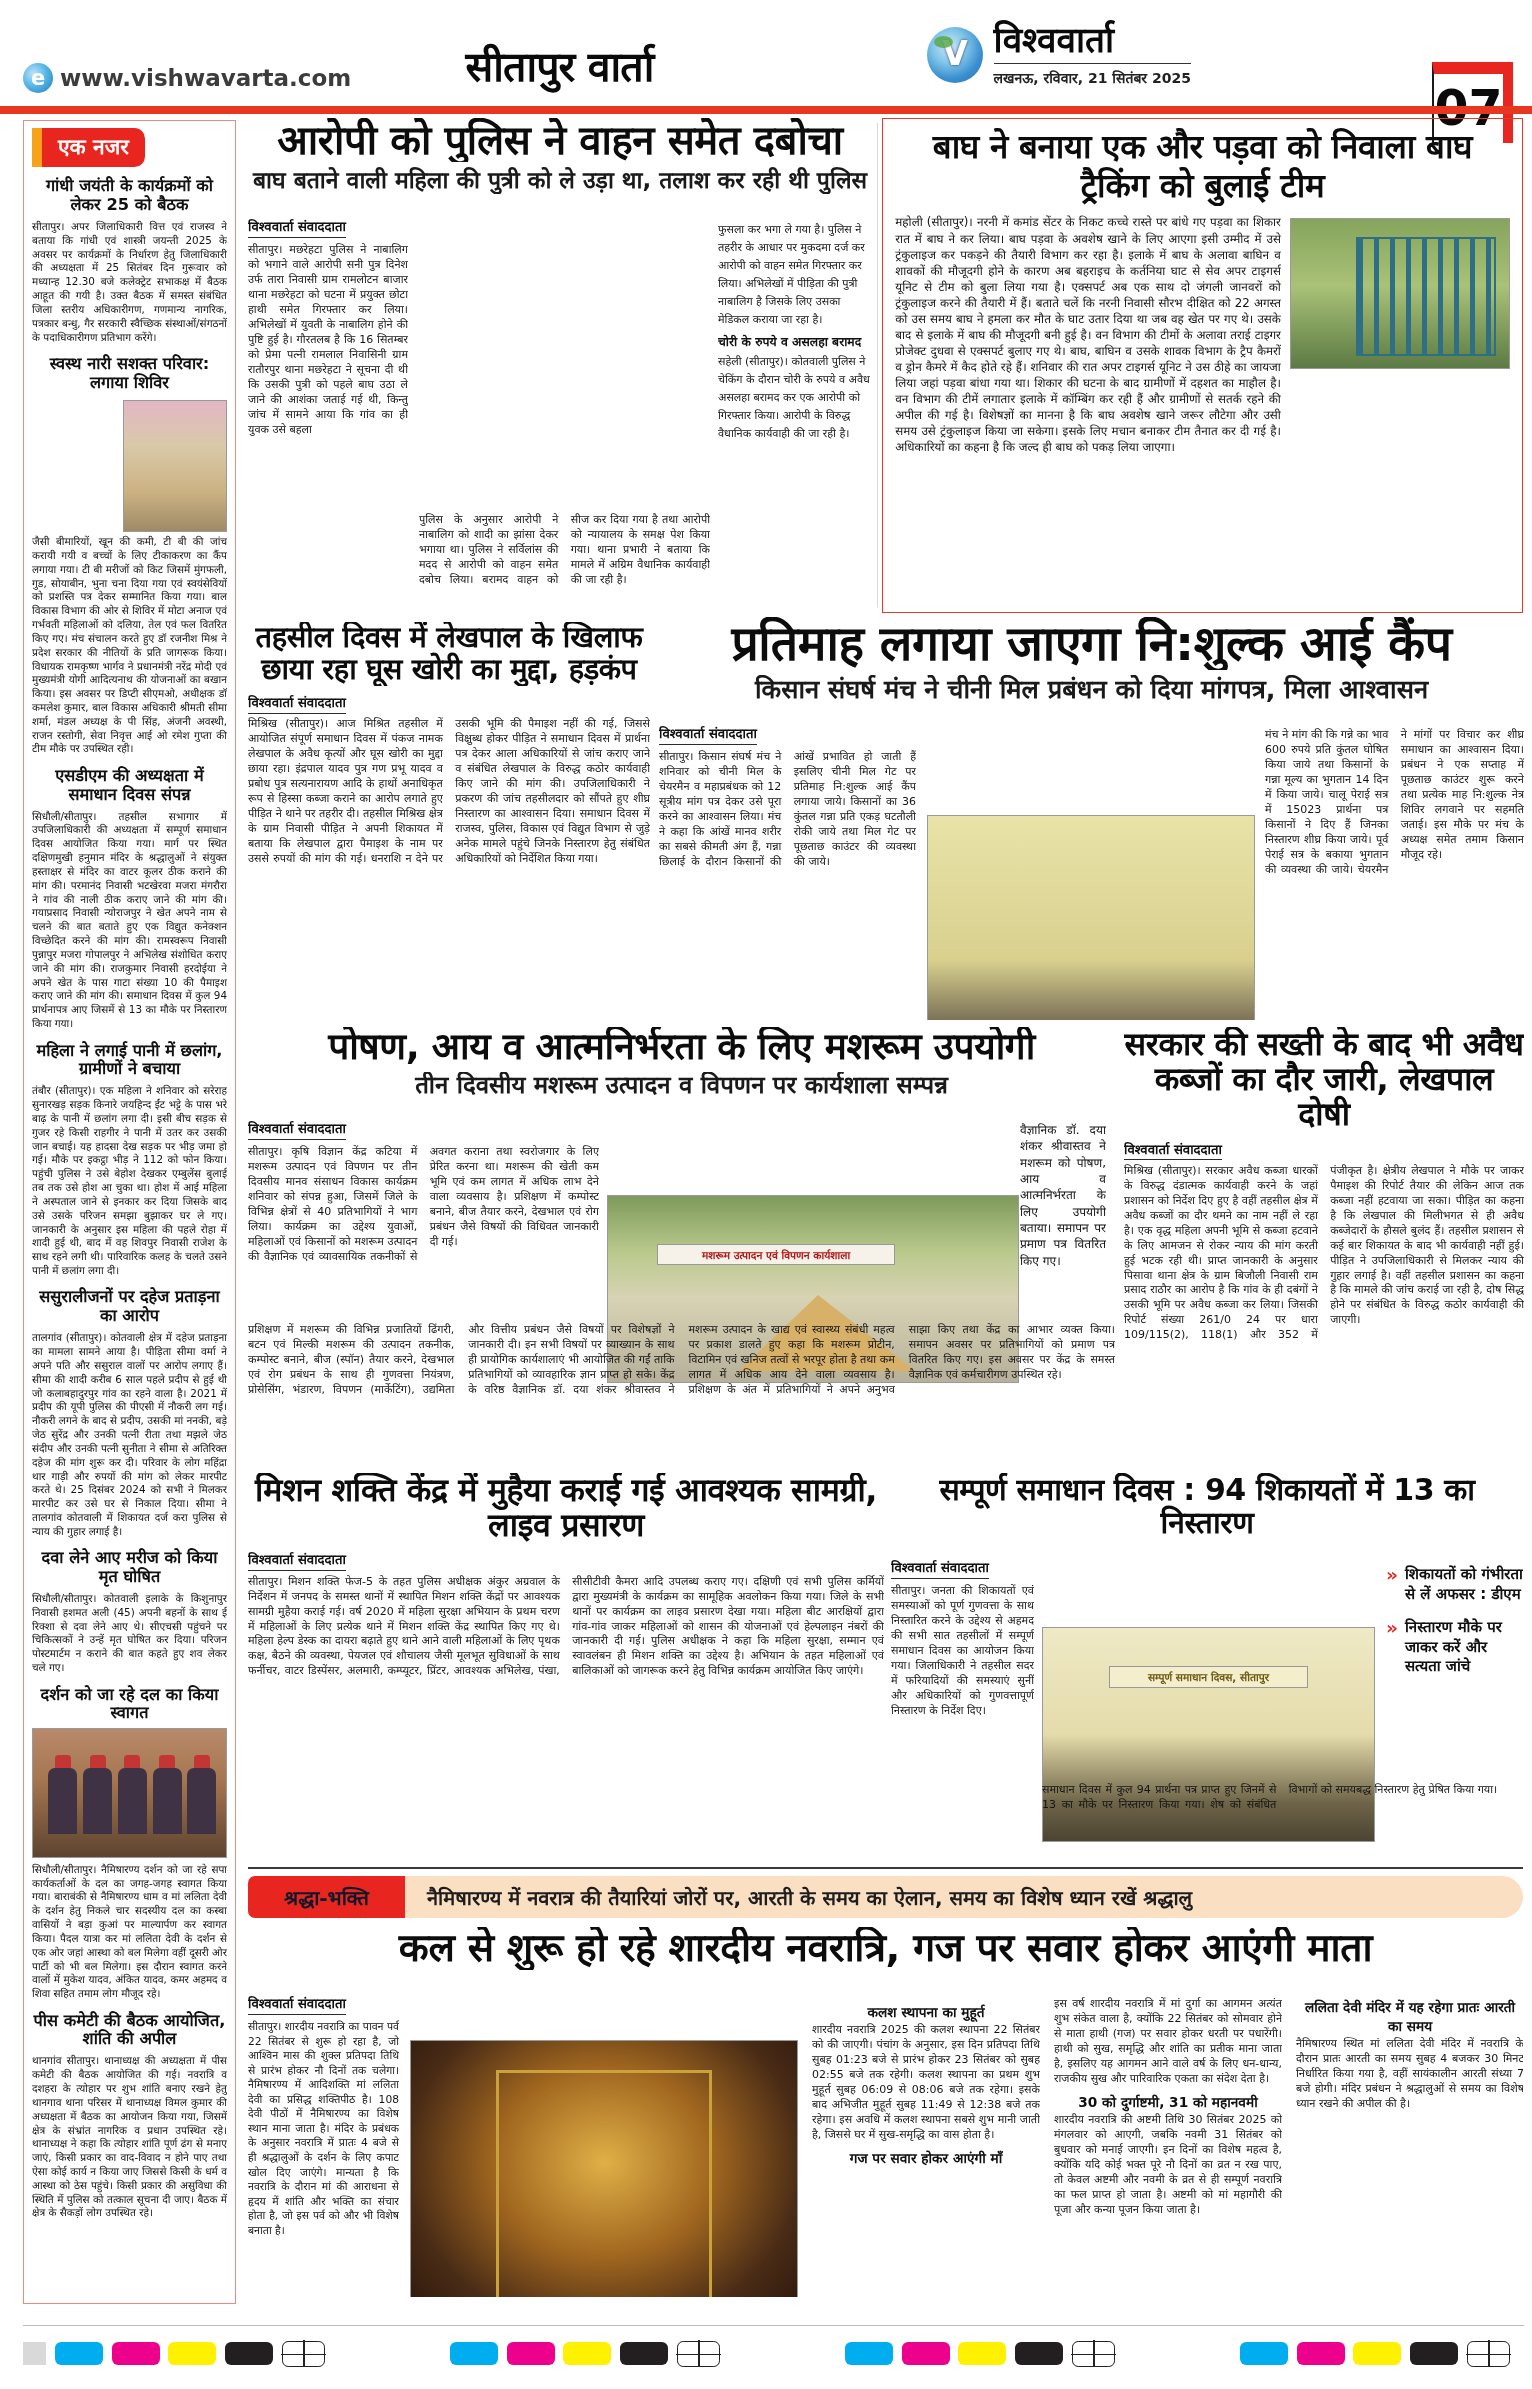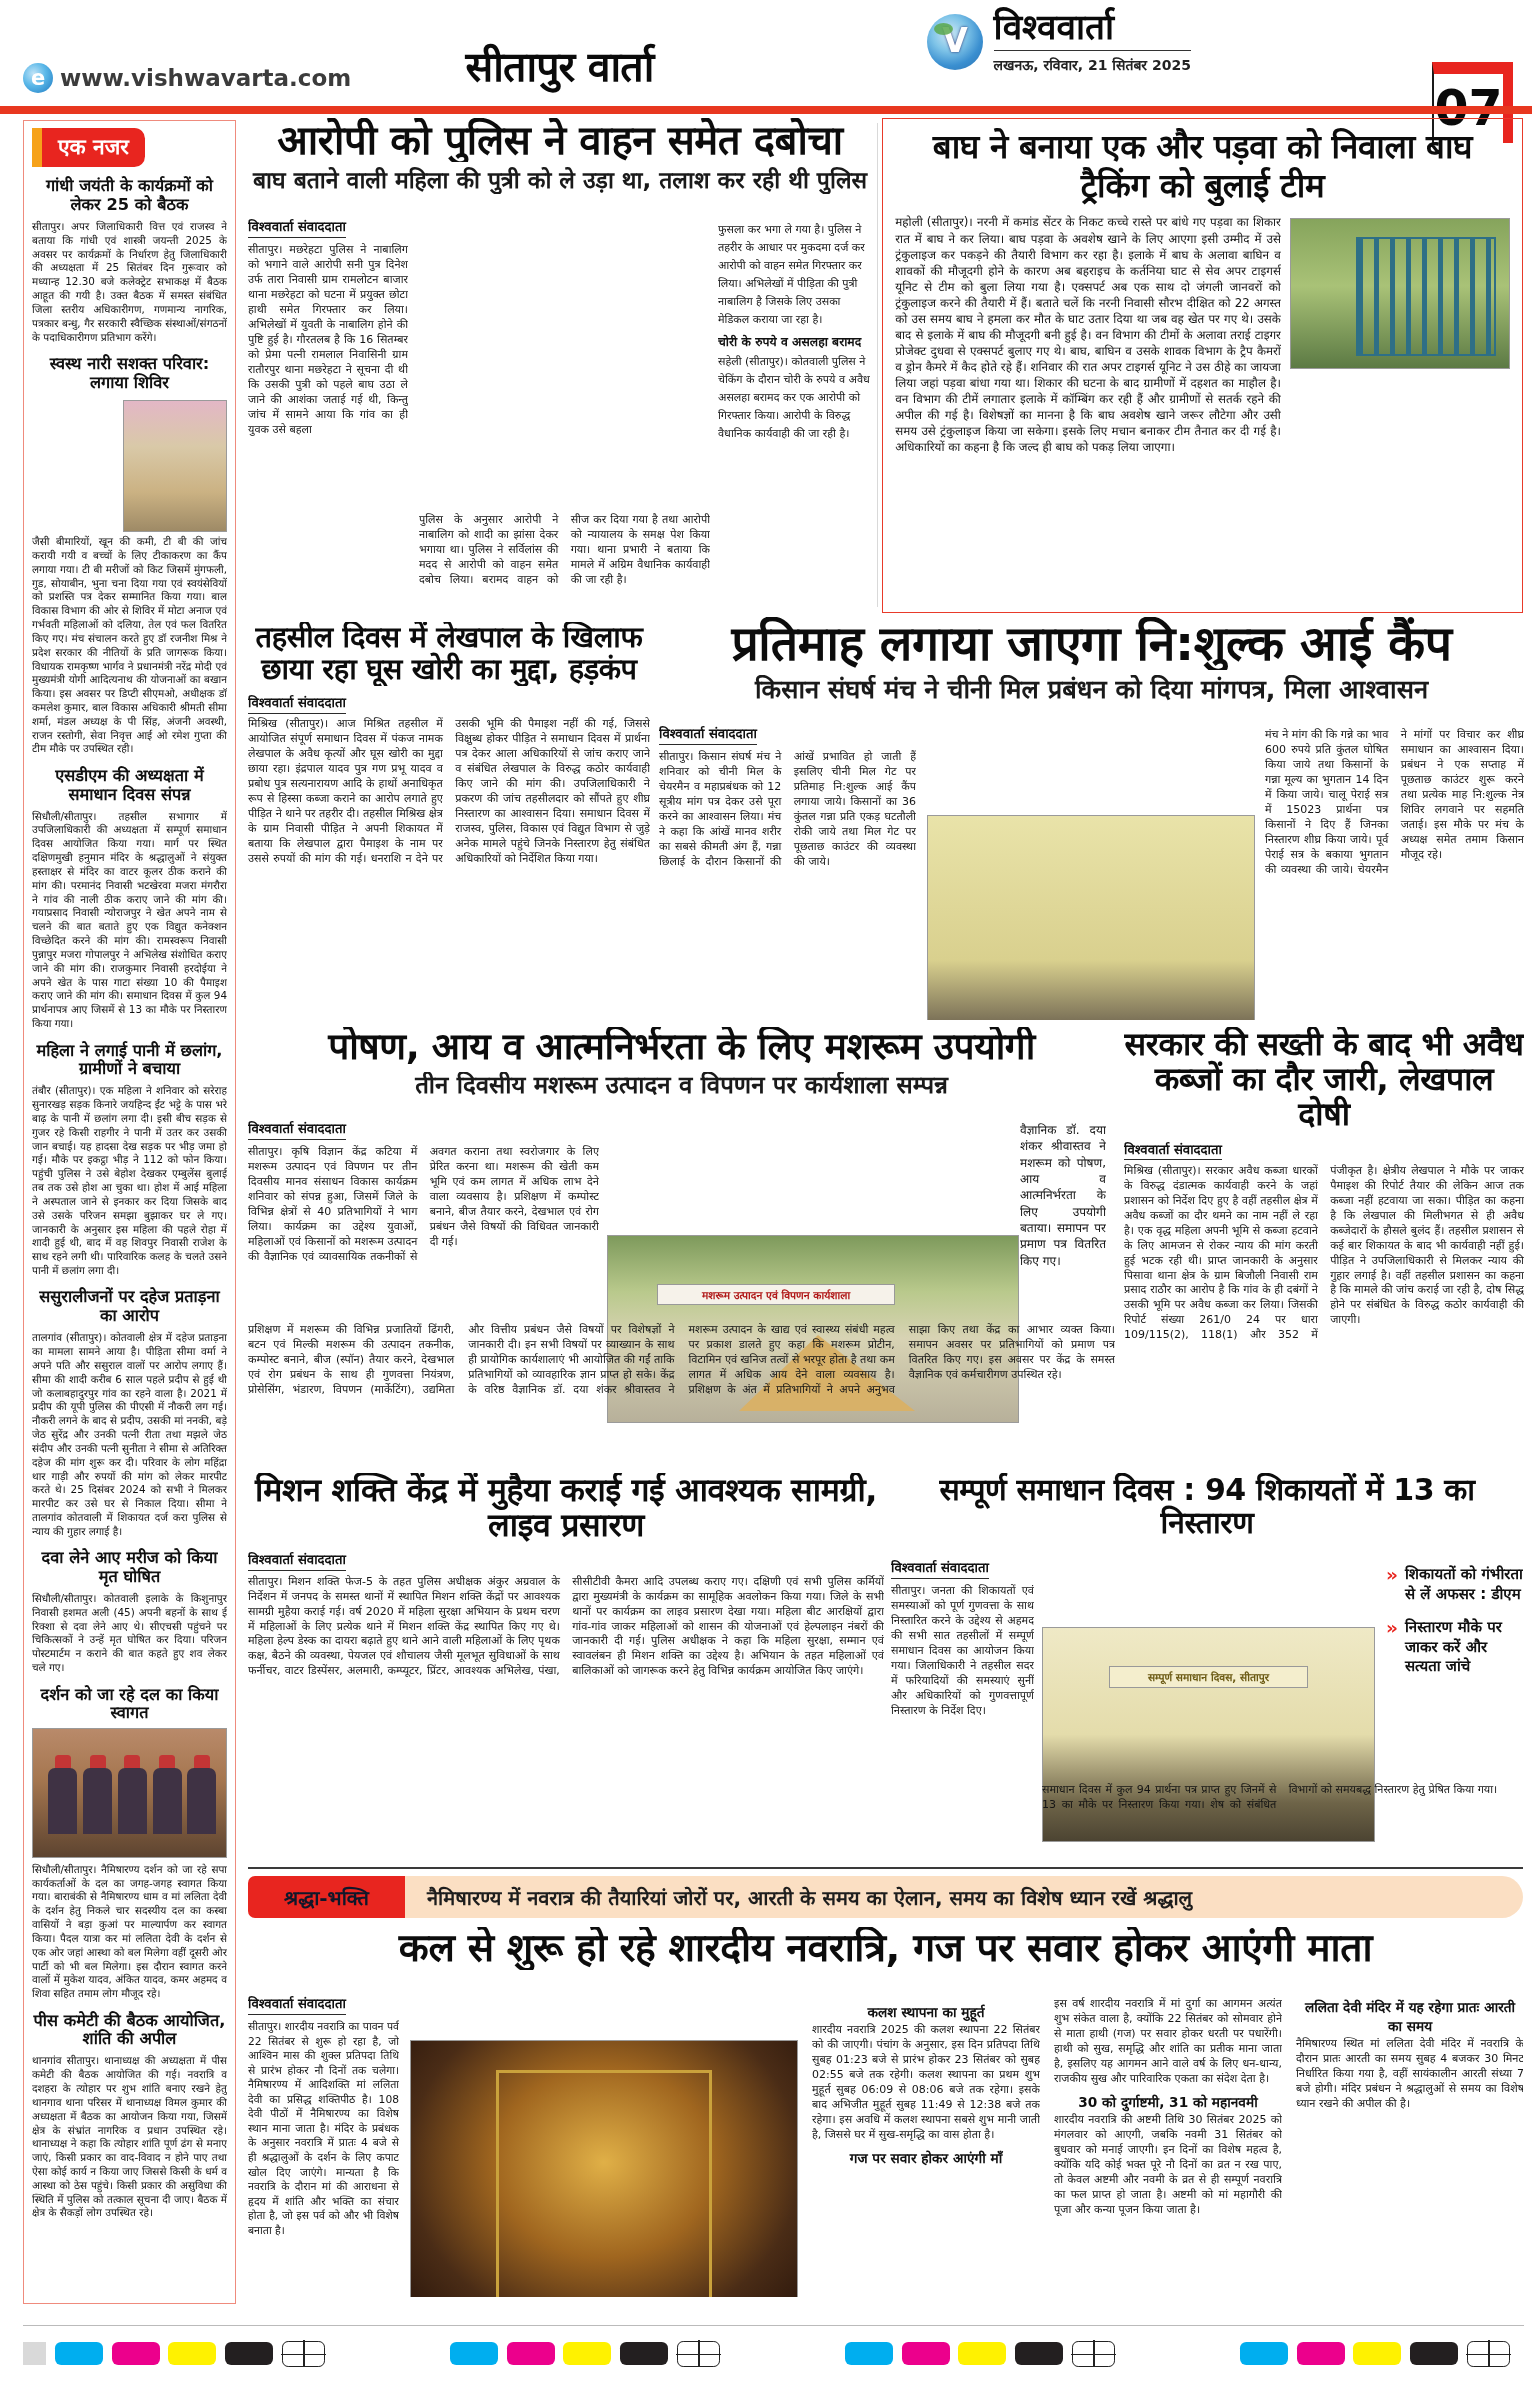--- a/index.html
+++ b/index.html
@@ -46,21 +46,21 @@
   .p-police{background:linear-gradient(180deg,#cfdbe4 0%,#ece1c2 28%,#f3e9cf 60%,#b4a486 100%);}
   .p-sign{position:absolute;top:30%;left:38%;right:4%;background:#1c3e92;color:#fff;font-weight:bold;
      text-align:center;font-size:15px;padding:4.4px 0;border:1.8px solid #a83030;}
   .p-truck{position:absolute;bottom:5%;left:5%;width:46%;height:40%;background:#eceae4;border:0.9px solid #777;
      border-radius:8.8px 14px 3.5px 3.5px;}
   .p-truck::before{content:"";position:absolute;top:10%;left:8%;width:36%;height:38%;background:#2e3a42;border-radius:3.5px;}
   .p-cage{background:linear-gradient(180deg,#86a45c 0%,#a9c277 45%,#5c7a44 100%);}
   .p-cage::after{content:"";position:absolute;inset:12% 6% 8% 30%;
      background:repeating-linear-gradient(90deg,#2e6f86 0 5.3px,transparent 5.3px 16px);border:2.6px solid #2e6f86;}
   .p-group{background:linear-gradient(180deg,#e9e3a9 0%,#d9d08e 55%,#7c7258 78%,#5d553f 100%);}
-  .p-mush{background:linear-gradient(180deg,#7e9a5c 0%,#b9c98c 30%,#d8d3b4 55%,#b7b09a 100%);margin-top:40px;}
+  .p-mush{background:linear-gradient(180deg,#7e9a5c 0%,#b9c98c 30%,#d8d3b4 55%,#b7b09a 100%);}
   .p-mush::after{content:"";position:absolute;bottom:6%;left:32%;border-left:79px solid transparent;
      border-right:97px solid transparent;border-bottom:76px solid #d8b168;}
   .p-banner{position:absolute;top:26%;left:12%;right:30%;background:#f6f2ea;color:#b01818;font-weight:bold;
      font-size:10.6px;text-align:center;padding:2.6px 1.8px;border:0.9px solid #999;}
   .p-darshan{background:linear-gradient(180deg,#b98a6a 0%,#a5764f 40%,#5d4430 100%);}
   .p-darshan i{position:absolute;bottom:18%;width:15%;height:52%;background:#3f3244;border-radius:7px 7px 0 0;}
   .p-darshan i::before{content:"";position:absolute;top:-12.3px;left:22%;width:56%;height:12.3px;background:#c43535;border-radius:3.5px 3.5px 0 0;}
   .p-dais{background:linear-gradient(180deg,#efe9c6 0%,#e4dcab 50%,#6e6448 82%,#4c4432 100%);}
   .p-dais .p-banner{top:18%;left:20%;right:20%;color:#6b5a14;background:#f4eecd;}
   .p-devi{background:radial-gradient(ellipse at 50% 42%,#e0b047 0%,#a0661f 40%,#4a2c16 72%,#26130a 100%);}
@@ -89,21 +89,21 @@
 </head>
 <body>
 
 <div class="page">
 
   <div class="abs site-url" style="left:23px;top:63px;">
     <span class="e-icon">e</span>
     <span>www.vishwavarta.com</span>
   </div>
   <div class="abs masthead" style="left:370px;top:37px;width:379px;">सीतापुर वार्ता</div>
-  <div class="abs brand" style="left:927px;top:10px;">
+  <div class="abs brand" style="left:927px;top:23px;">
     <span class="globe-icon"></span>
     <span>
       <span class="brand-name" style="display:block;">विश्ववार्ता</span>
       <span class="brand-edition" style="display:block;">लखनऊ,  रविवार, 21 सितंबर 2025</span>
     </span>
   </div>
   <div class="abs pagenum" style="left:1432px;top:14px;margin-top:48px;">07</div>
   <div class="abs red-rule" style="left:0;top:106px;width:1532px;height:8px;"></div>
 
   <div class="abs onelook" style="left:23px;top:120px;width:213px;height:2184px;">

